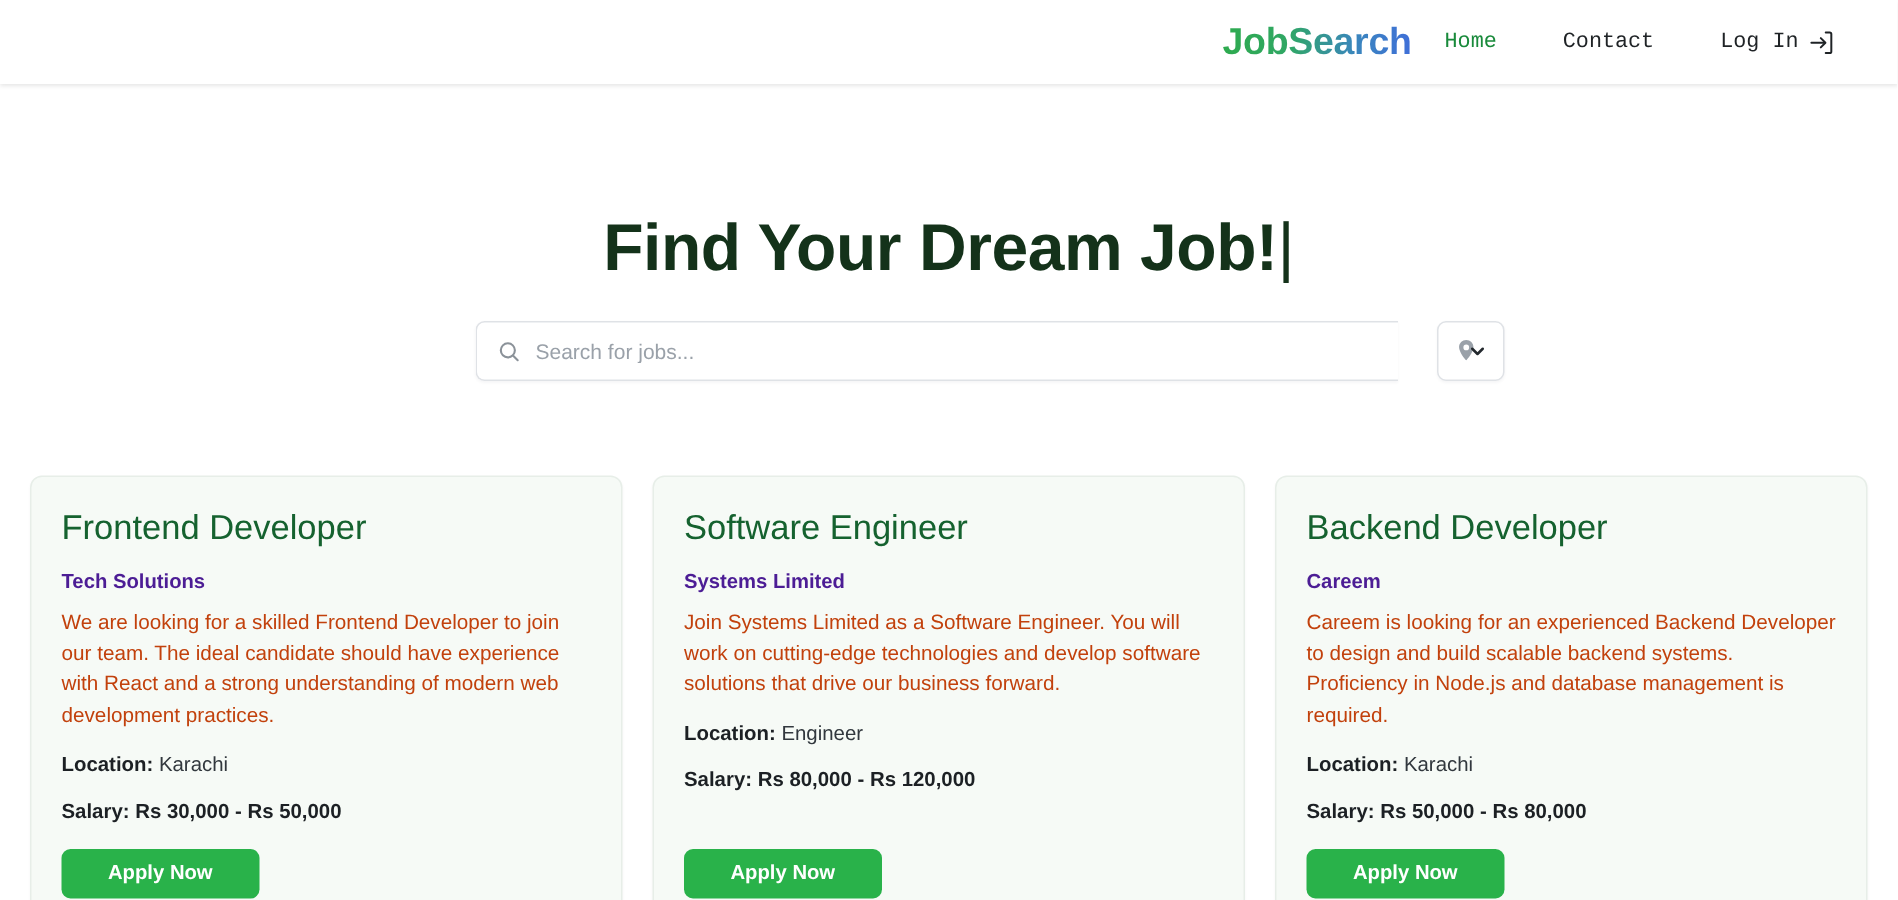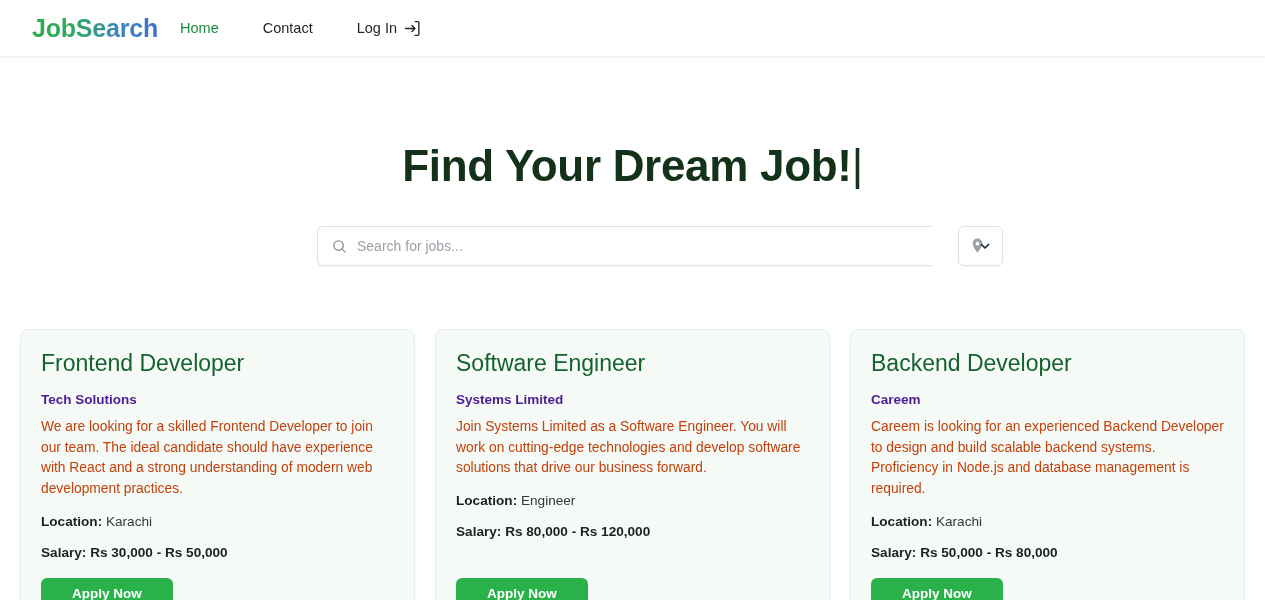--- a/index.html
+++ b/index.html
@@ -14,21 +14,21 @@
     -webkit-font-smoothing: antialiased;
   }
 
   
   .navbar {
     height: 56px;
     width: 100%;
     background: #ffffff;
     display: flex;
     align-items: center;
-    justify-content: flex-start;
+    justify-content: flex-end;
     padding: 0 32px 0 32px;
     box-shadow: 0 1px 3px rgba(0,0,0,0.10);
     position: relative;
     z-index: 5;
   }
   .brand {
     font-size: 25px;
     font-weight: bold;
     letter-spacing: -0.2px;
     background: linear-gradient(90deg, #2eaa4e 0%, #30a765 35%, #3a86bd 70%, #3f6fd8 100%);
@@ -45,20 +45,21 @@
   }
   .nav-link {
     font-size: 14.5px;
     color: #1f2326;
     text-decoration: none;
     padding: 6px 22px;
     display: inline-flex;
     align-items: center;
     gap: 7px;
     white-space: nowrap;
+    font-family: Liberation Mono, monospace;
   }
   .nav-link.active { color: #198a3b; font-weight: normal; }
   .nav-link.login { padding-right: 10px; }
   .signin-icon { display: inline-block; width: 17px; height: 17px; line-height: 0; }
   .signin-icon svg { display: block; }
 
   
   .hero {
     padding-top: 86px;
     text-align: center;
@@ -74,21 +75,21 @@
   }
   .caret {
     display: inline-block;
     font-weight: 300;
     color: #14321a;
     transform: translateY(-1px);
   }
 
   
   .search-wrap {
-    margin: 36px auto 0 auto;
+    margin: 24px auto 0 auto;
     width: 631px;
     display: flex;
     align-items: stretch;
     gap: 27px;
   }
   .search-field {
     flex: 0 0 615px;
     height: 40px;
     background: #fff;
     border: 1px solid #dfe2e6;

